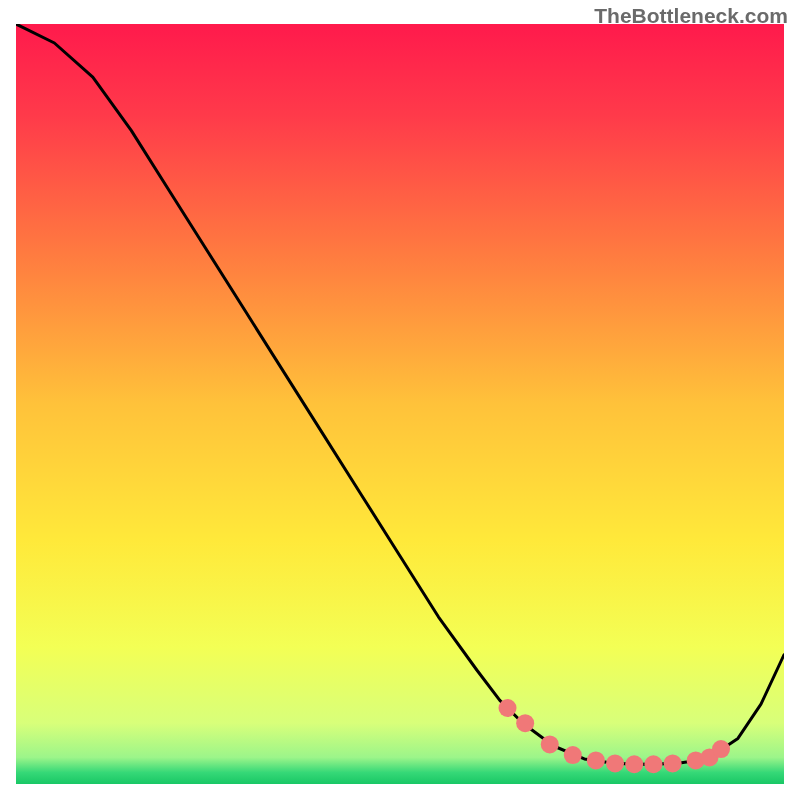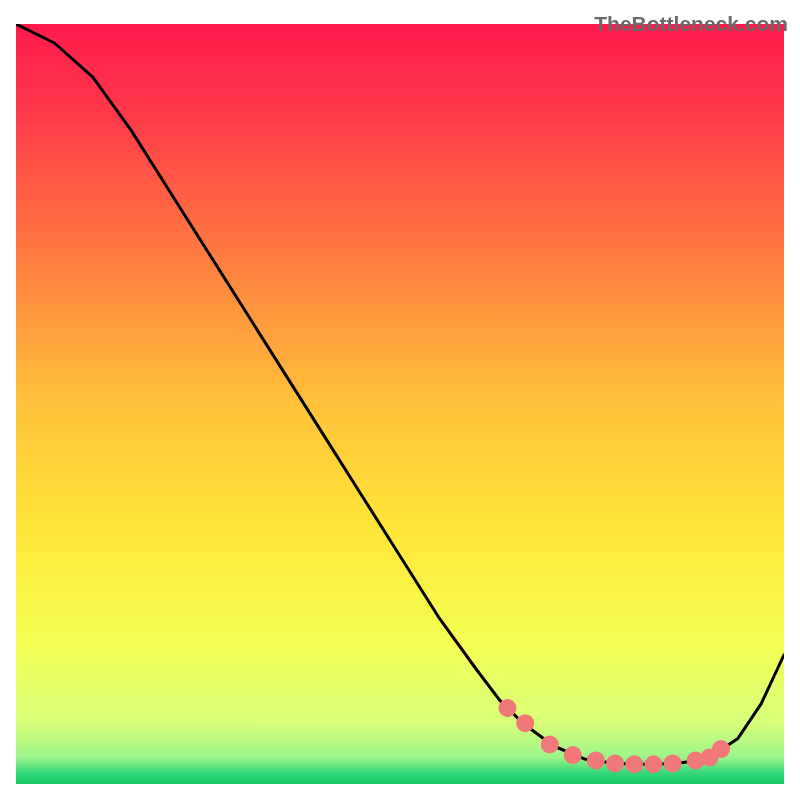--- a/index.html
+++ b/index.html
@@ -25,21 +25,21 @@
   }
   .gradient-bg {
     position: absolute;
     left: 0;
     top: 0;
     width: 100%;
     height: 100%;
   }
   .watermark {
     position: absolute;
-    top: 12px;
+    top: 4px;
     right: 12px;
     font-family: Arial, sans-serif;
     font-size: 21px;
     font-weight: bold;
     color: #6a6a6a;
   }
   svg.curve {
     position: absolute;
     left: 0;
     top: 0;

